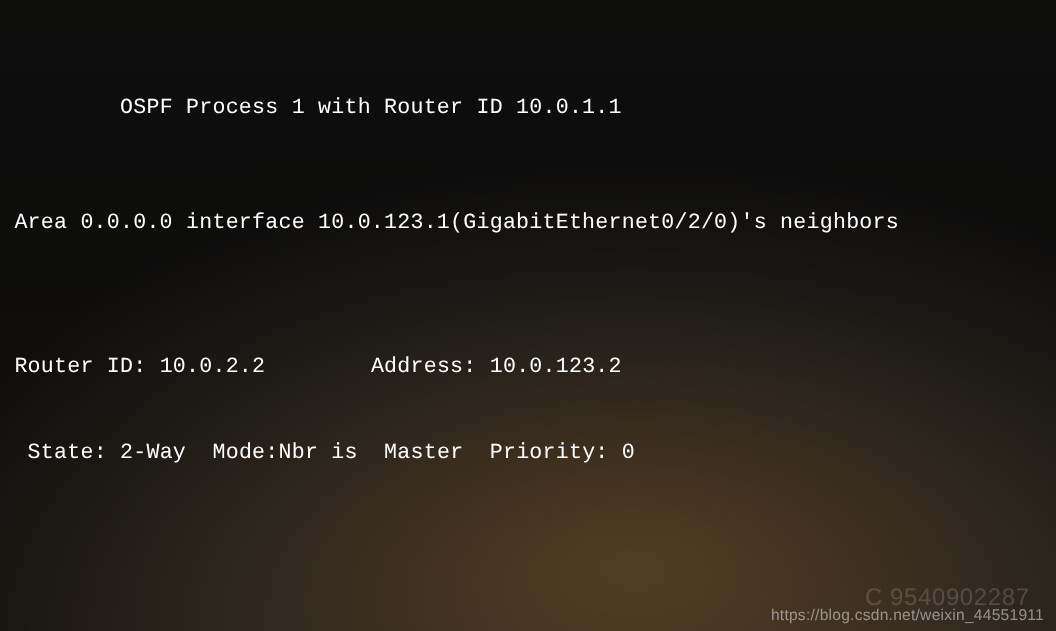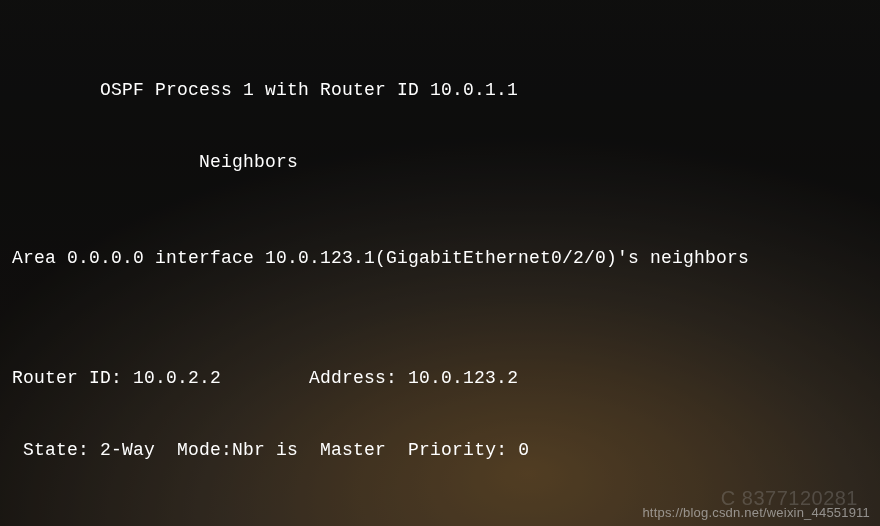--- a/index.html
+++ b/index.html
@@ -61,21 +61,20 @@
 </style>
 </head>
 <body>
 
 <div class="bg"></div>
 <div class="overlay"></div>
 
 <div class="term">
   <span class="blank"></span>
   <span class="row">        <span>OSPF Process 1 with Router ID 10.0.1.1</span></span>
-  <span class="row">                 <span>Neighbors</span></span>
   <span class="blank"></span>
   <span class="row">Area 0.0.0.0 interface 10.0.123.1(GigabitEthernet0/2/0)'s neighbors</span>
 
   
   <span class="row"><span>Router ID:</span> <span>10.0.2.2</span>        <span>Address:</span> <span>10.0.123.2</span></span>
   <span class="row"> <span>State:</span> <span>2-Way</span>  <span>Mode:Nbr is  Master  Priority: 0</span></span>
   
   
   
   
@@ -87,14 +86,14 @@
   
   
   
   
   
   
   
   
 </div>
 
-<div class="wm-faint">C 8377120281</div>
+<div class="wm-faint">C 9540902287</div>
 <div class="watermark">https://blog.csdn.net/weixin_44551911</div>
 
 </body></html>

